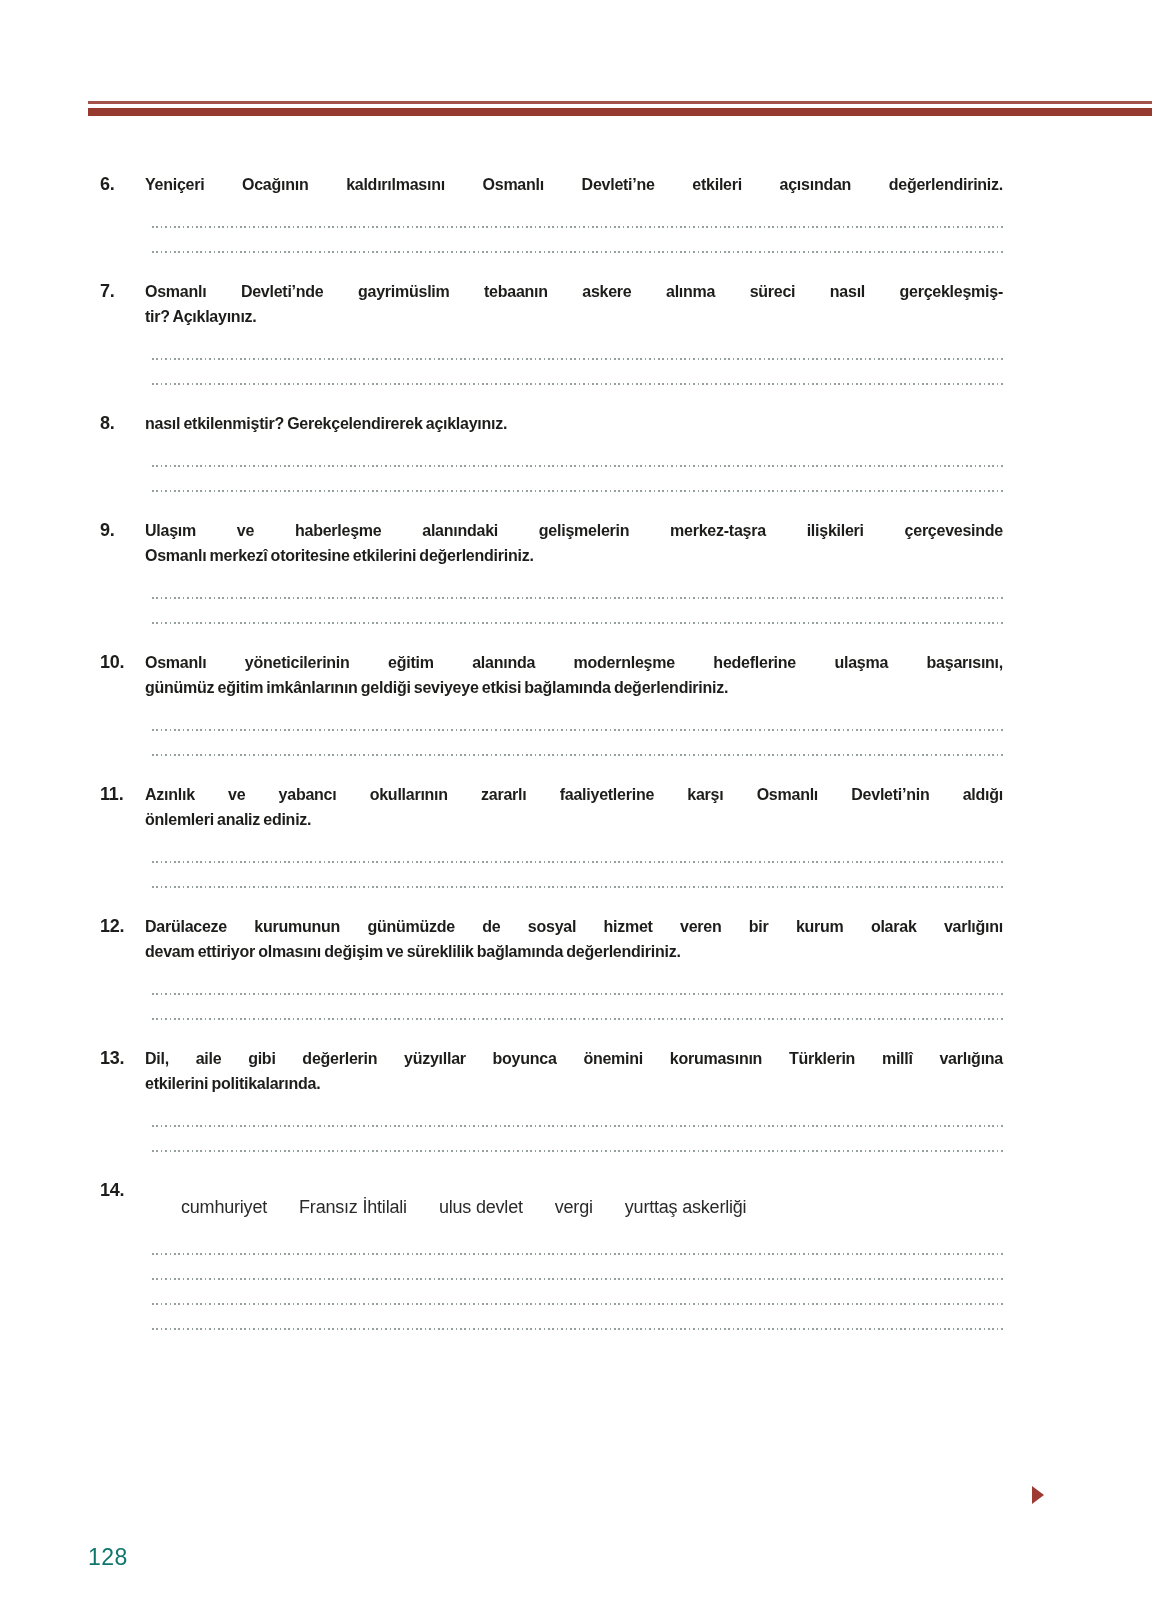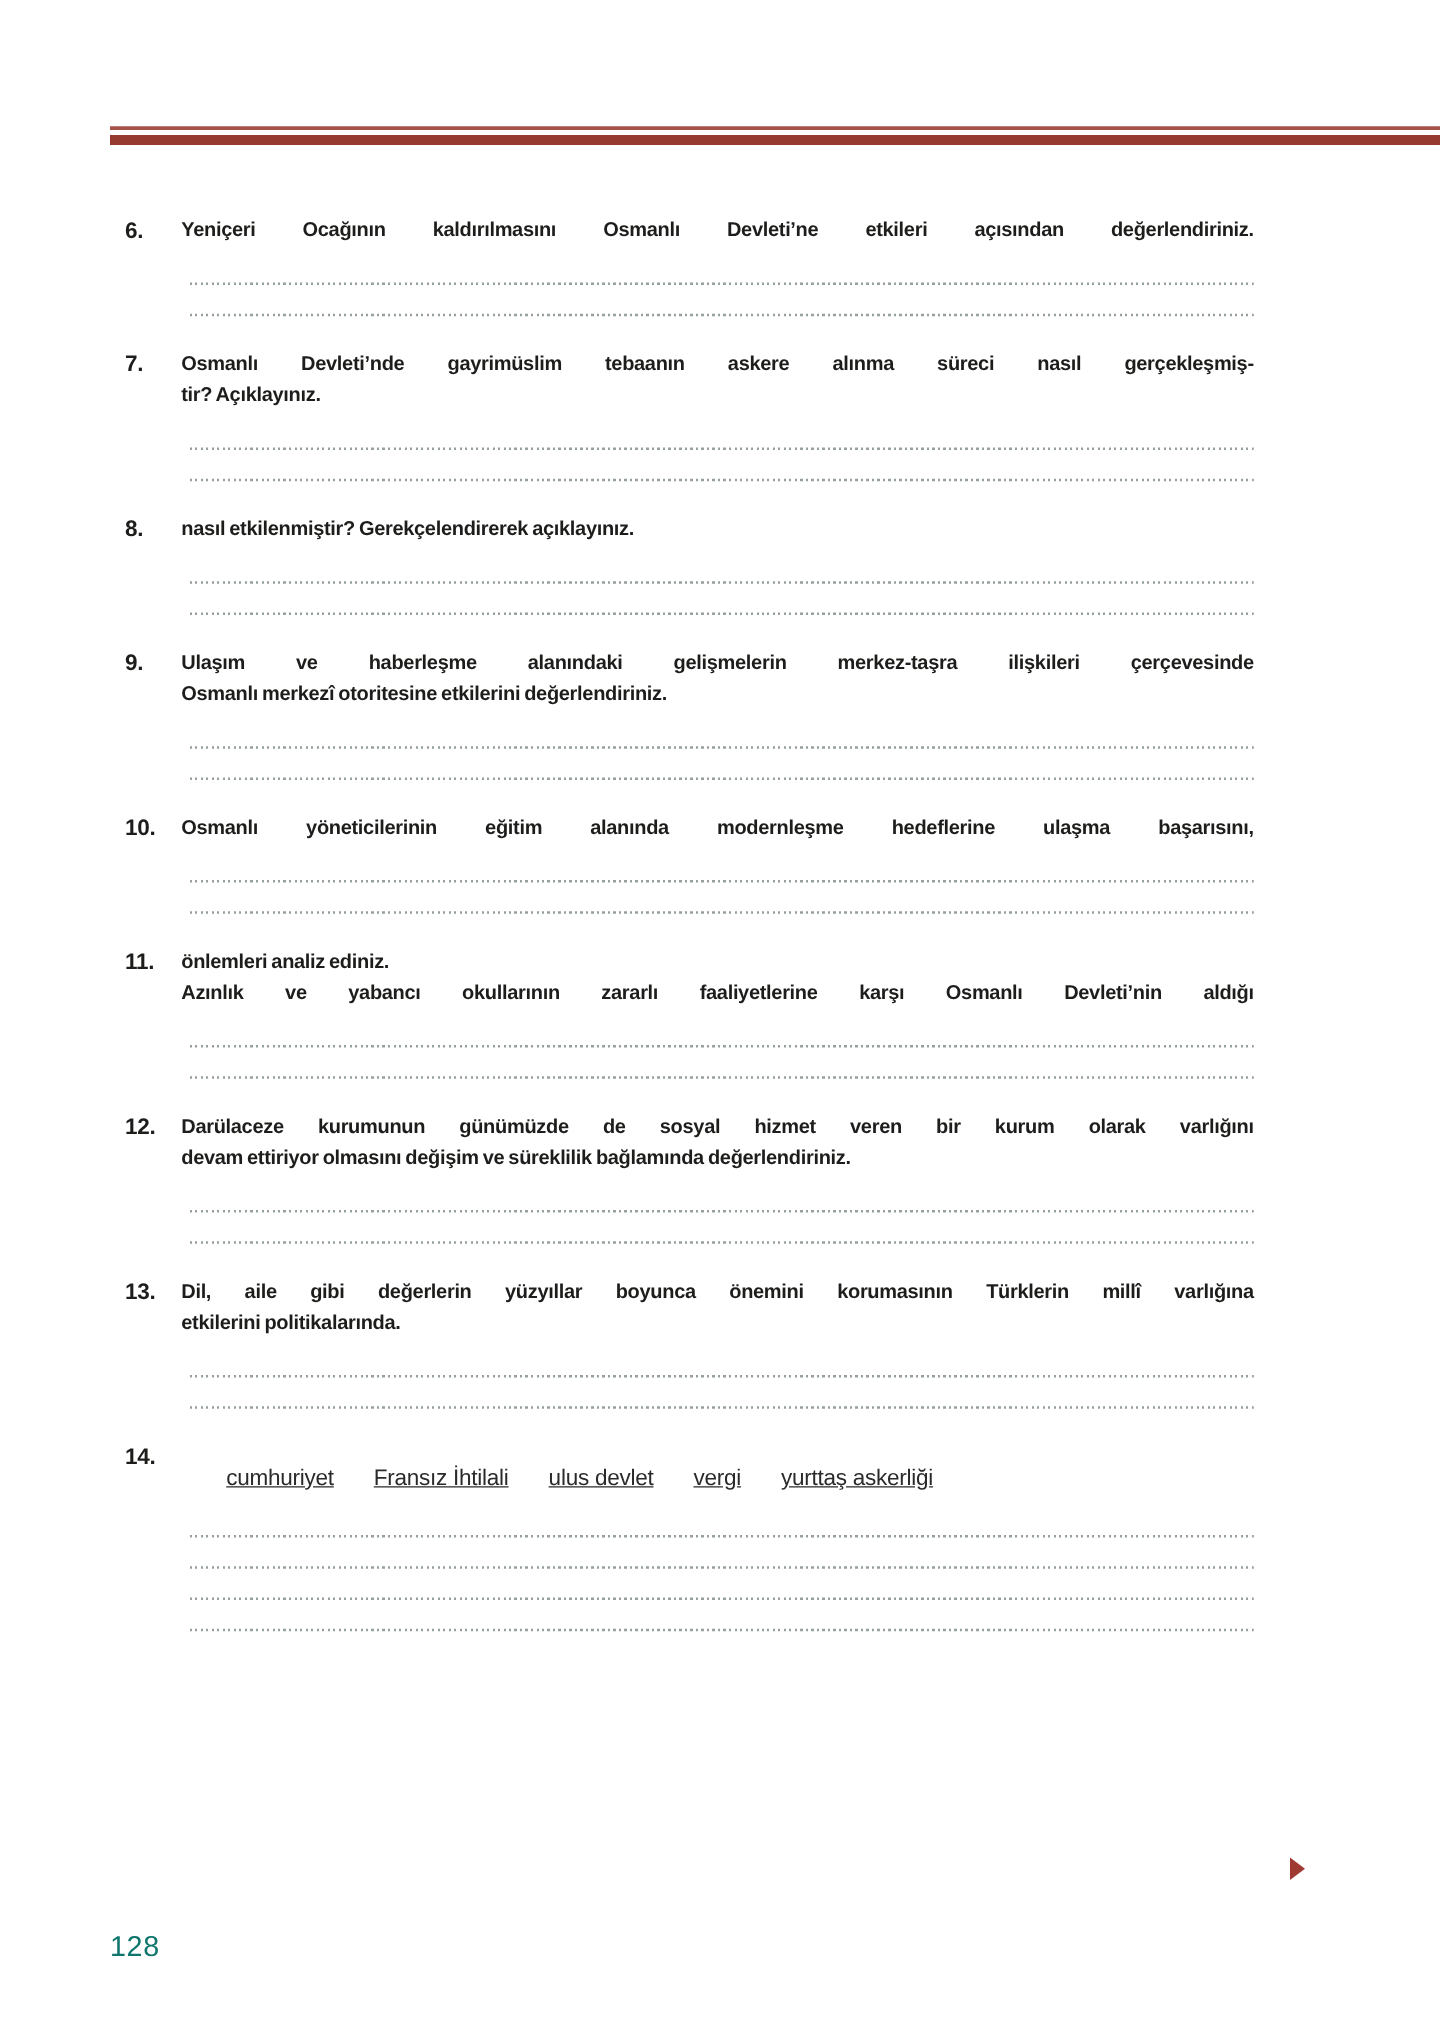--- a/index.html
+++ b/index.html
@@ -69,21 +69,20 @@
   .concepts {
     margin: 17px 0 10px 36px;
     display: flex;
     gap: 32px;
     font-weight: 400;
     font-size: 18px;
     line-height: 25px;
     letter-spacing: -0.2px;
     color: #2a2a2a;
     white-space: nowrap;
-    text-decoration: underline;
   }
   .answers {
     margin-top: 6px;
   }
   .ans-row {
     height: 25px;
     position: relative;
     margin-left: 7px;
   }
   .ans-row::after {
@@ -177,34 +176,35 @@
           <div class="ans-row"></div>
         </div>
     </div>
   </div>
 
   <div class="question">
     <div class="qnum">10.</div>
     <div class="qbody">
       <div>
           <div class="qline jline">Osmanlı yöneticilerinin eğitim alanında modernleşme hedeflerine ulaşma başarısını,</div>
+          <div class="qline">günümüz eğitim imkânlarının geldiği seviyeye etkisi bağlamında değerlendiriniz.</div>
         </div>
       <div class="answers">
           <div class="ans-row"></div>
           <div class="ans-row"></div>
         </div>
     </div>
   </div>
 
   <div class="question">
     <div class="qnum">11.</div>
     <div class="qbody">
       <div>
+          <div class="qline jline">Azınlık ve yabancı okullarının zararlı faaliyetlerine karşı Osmanlı Devleti’nin aldığı</div>
           <div class="qline">önlemleri analiz ediniz.</div>
-          <div class="qline jline">Azınlık ve yabancı okullarının zararlı faaliyetlerine karşı Osmanlı Devleti’nin aldığı</div>
         </div>
       <div class="answers">
           <div class="ans-row"></div>
           <div class="ans-row"></div>
         </div>
     </div>
   </div>
 
   <div class="question">
     <div class="qnum">12.</div>

